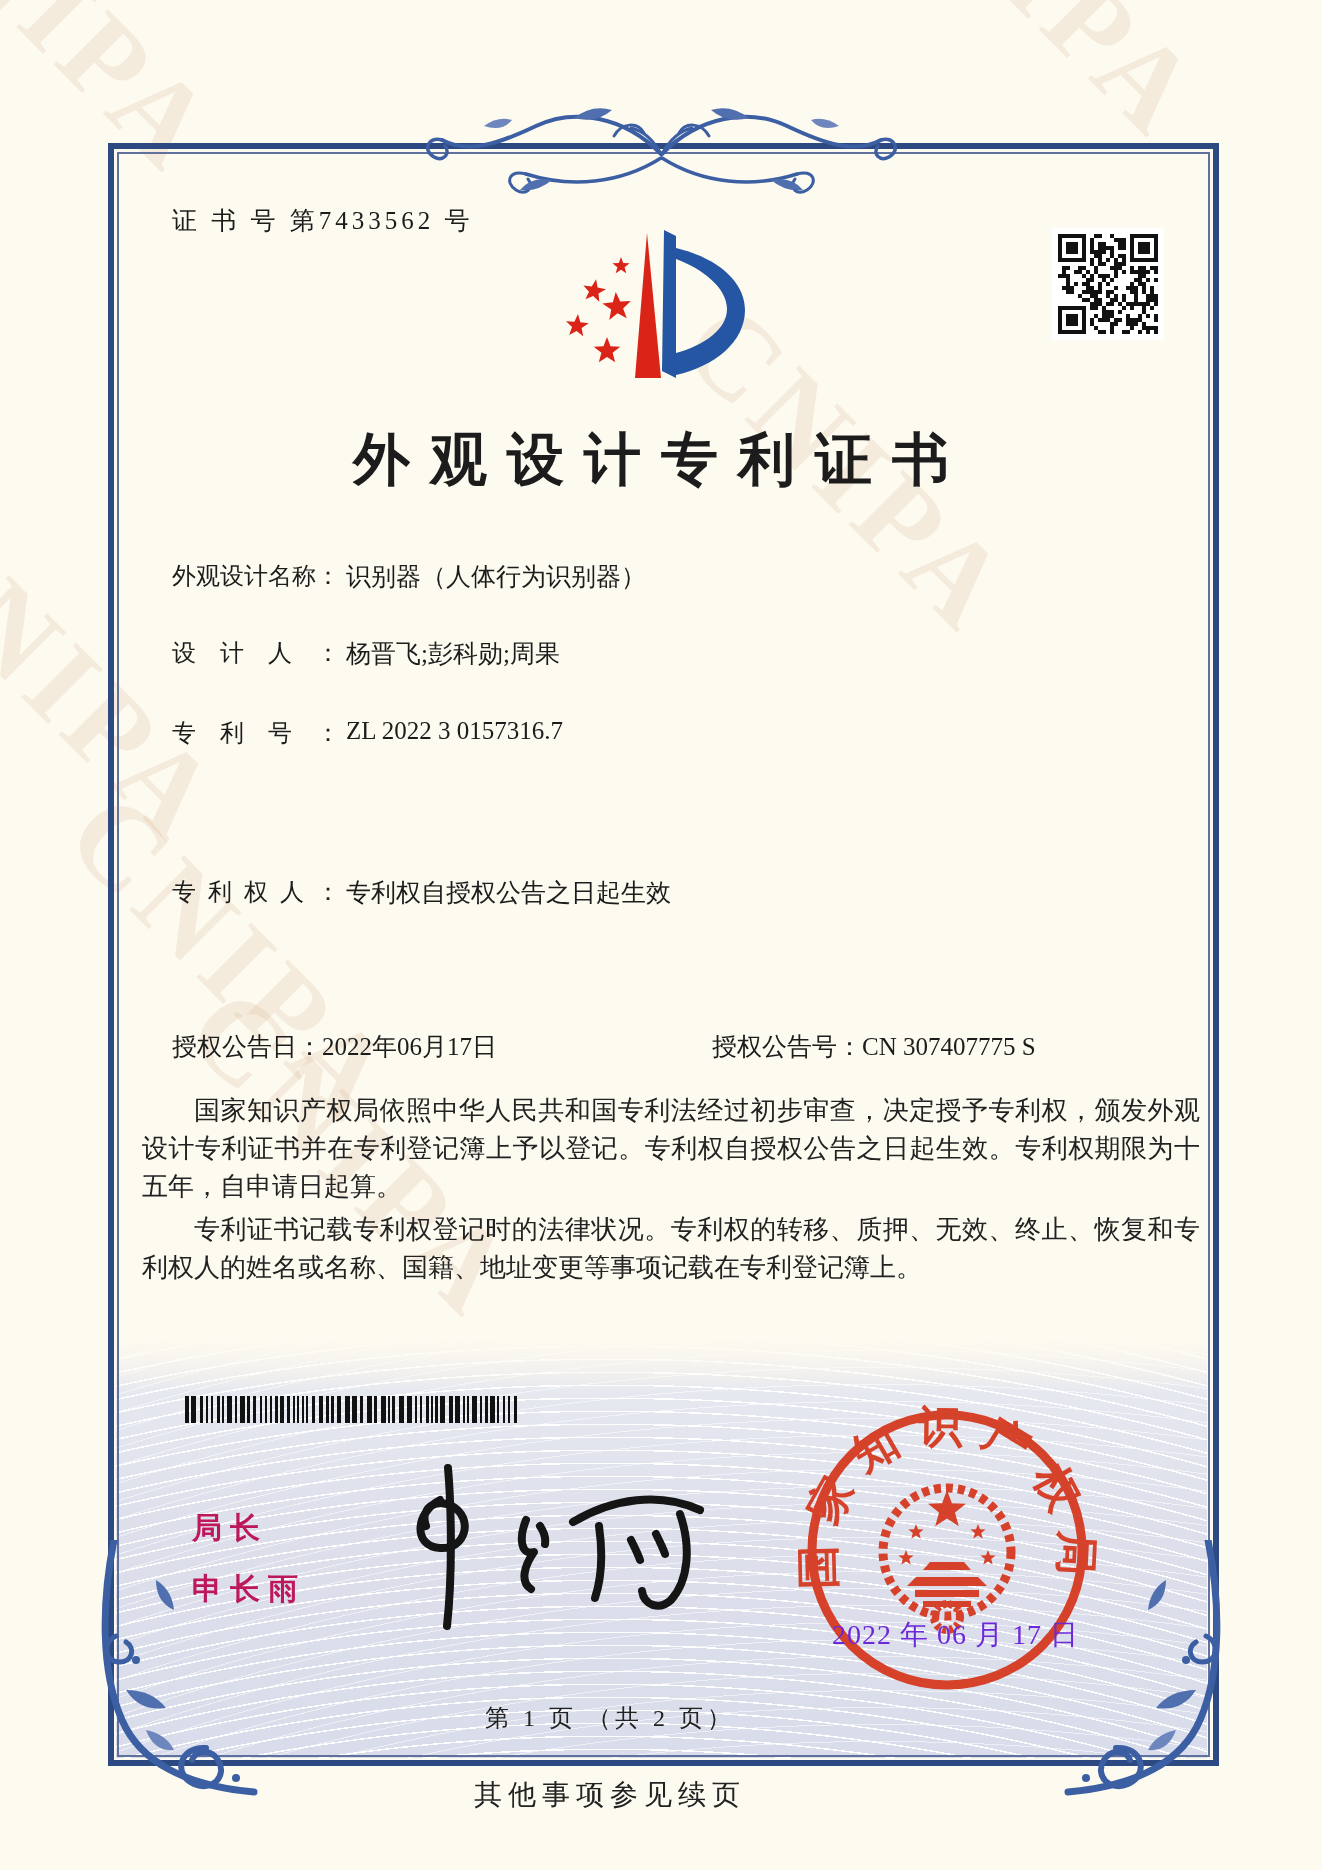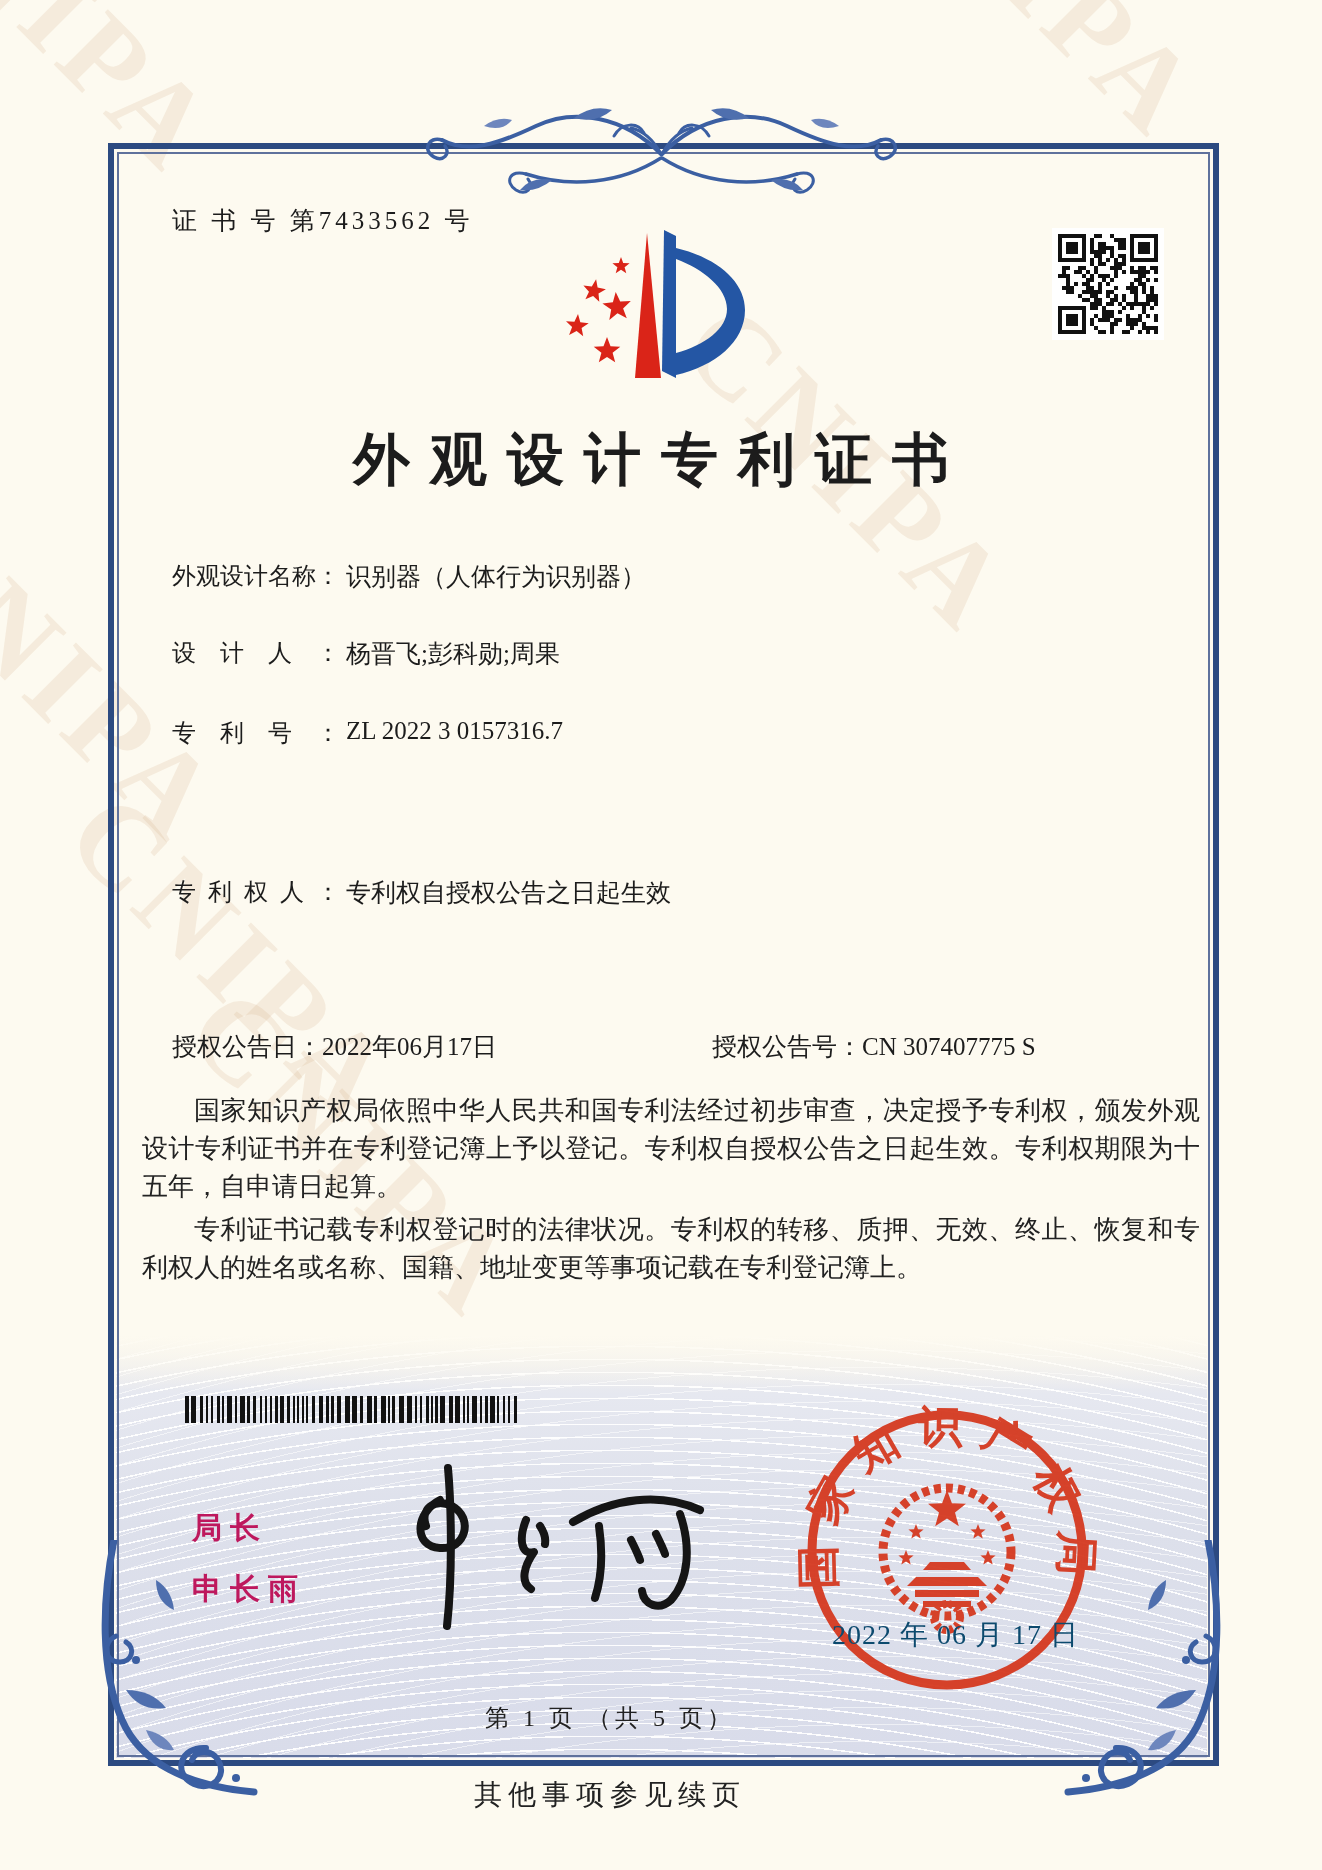--- a/index.html
+++ b/index.html
@@ -38,21 +38,21 @@
   .body-text{position:absolute;left:142px;top:1092px;width:1058px;z-index:5;
              font-size:26px;line-height:38px;text-align:justify;color:#222;}
   .body-text p{margin:0 0 5px 0;text-indent:2em;}
   .barcode{position:absolute;left:185px;top:1396px;width:334px;height:27px;z-index:5;}
   .director{position:absolute;left:192px;top:1508px;z-index:5;
             font-family:Liberation Serif, serif;font-weight:bold;
             font-size:30px;letter-spacing:8px;color:#be185d;}
   .director div{margin-bottom:20px;}
   .sig{position:absolute;left:368px;top:1458px;z-index:7;}
   .seal{position:absolute;left:797px;top:1400px;z-index:6;opacity:.94;}
-  .seal-date{position:absolute;left:832px;top:1616px;z-index:8;font-size:28px;letter-spacing:1px;color:#0c4a6e;white-space:nowrap;}
+  .seal-date{position:absolute;left:832px;top:1616px;z-index:8;font-size:28px;letter-spacing:1px;color:#6d28d9;white-space:nowrap;}
   .page-info{position:absolute;left:280px;top:1702px;width:660px;text-align:center;
              font-size:24px;letter-spacing:4px;color:#222;z-index:5;}
   .cont-note{position:absolute;left:280px;top:1776px;width:660px;text-align:center;
              font-size:28px;letter-spacing:6px;color:#222;z-index:5;}
 </style>
 </head>
 <body>
 
 <div class="page">
 
@@ -466,16 +466,16 @@
       <polygon points="191.0,150.0 193.0,155.3 198.6,155.5 194.2,159.0 195.7,164.5 191.0,161.4 186.3,164.5 187.8,159.0 183.4,155.5 189.0,155.3"></polygon>
       <path d="M110 186 L190 186 L181 177 L119 177 Z"></path>
       <path d="M126 170 L174 170 L167 162 L133 162 Z"></path>
       <rect x="118" y="190" width="64" height="7"></rect>
       <rect x="126" y="201" width="48" height="6"></rect>
     </g>
   </svg>
 
   <div class="seal-date">2022 年 06 月 17 日</div>
 
-  <div class="page-info">第 1 页 （共 5 页）</div>
+  <div class="page-info">第 1 页 （共 2 页）</div>
   <div class="cont-note">其他事项参见续页</div>
 
 </div>
 
 </body></html>

